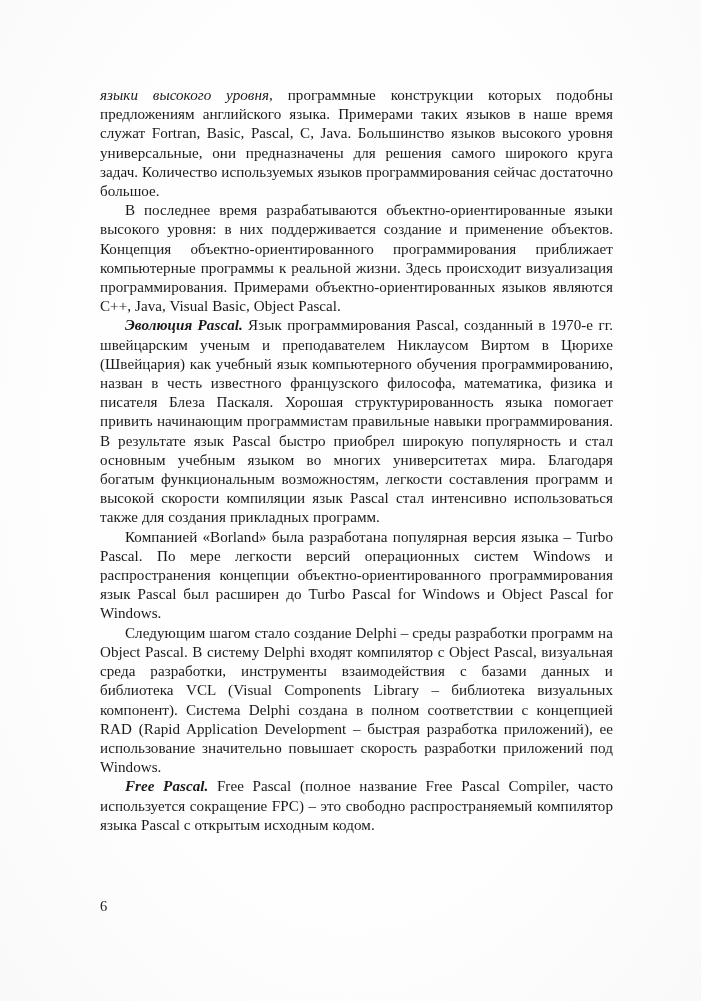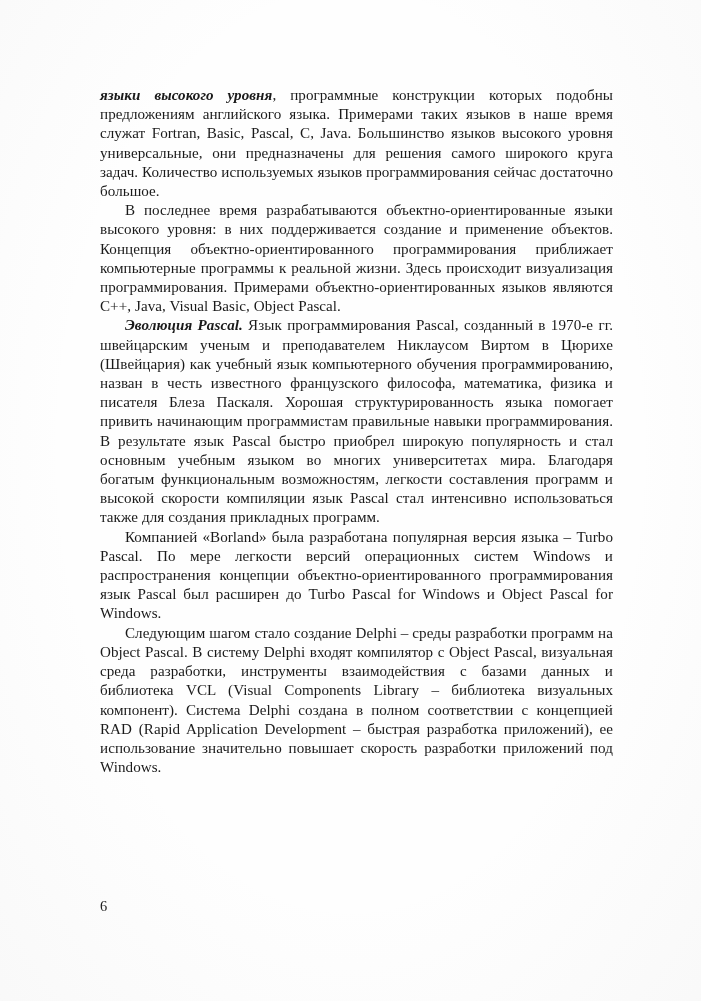--- a/index.html
+++ b/index.html
@@ -55,21 +55,21 @@
   p.indent {
     text-indent: 25px;
   }
 
   b.run-in {
     font-weight: 700;
     font-style: italic;
   }
 
   i.lead-term {
-    font-weight: 700;
+    font-weight: 400;
     font-style: italic;
   }
 
   .page-number {
     position: absolute;
     left: 100px;
     top: 898px;
     font-size: 14.4px;
     line-height: 16px;
     color: #1a1a1a;
@@ -86,18 +86,19 @@
     <p class="para"><i class="lead-term">языки высокого уровня</i><span>, программные конструкции которых подобны предложениям английского языка. Примерами таких языков в наше время служат Fortran, Basic, Pascal, C, Java. Большинство языков высокого уровня универсальные, они предназначены для решения самого широкого круга задач. Количество используемых языков программирования сейчас достаточно большое.</span></p>
 
     <p class="para indent"><span>В последнее время разрабатываются объектно-ориентированные языки высокого уровня: в них поддерживается создание и применение объектов. Концепция объектно-ориентированного программирования приближает компьютерные программы к реальной жизни. Здесь происходит визуализация программирования. Примерами объектно-ориентированных языков являются C++, Java, Visual Basic, Object Pascal.</span></p>
 
     <p class="para indent"><b class="run-in">Эволюция Pascal.</b><span> Язык программирования Pascal, созданный в 1970-е гг. швейцарским ученым и преподавателем Никлаусом Виртом в Цюрихе (Швейцария) как учебный язык компьютерного обучения программированию, назван в честь известного французского философа, математика, физика и писателя Блеза Паскаля. Хорошая структурированность языка помогает привить начинающим программистам правильные навыки программирования. В результате язык Pascal быстро приобрел широкую популярность и стал основным учебным языком во многих университетах мира. Благодаря богатым функциональным возможностям, легкости составления программ и высокой скорости компиляции язык Pascal стал интенсивно использоваться также для создания прикладных программ.</span></p>
 
     <p class="para indent"><span>Компанией «Borland» была разработана популярная версия языка – Turbo Pascal. По мере легкости версий операционных систем Windows и распространения концепции объектно-ориентированного программирования язык Pascal был расширен до Turbo Pascal for Windows и Object Pascal for Windows.</span></p>
 
     <p class="para indent"><span>Следующим шагом стало создание Delphi – среды разработки программ на Object Pascal. В систему Delphi входят компилятор с Object Pascal, визуальная среда разработки, инструменты взаимодействия с базами данных и библиотека VCL (Visual Components Library – библиотека визуальных компонент). Система Delphi создана в полном соответствии с концепцией RAD (Rapid Application Development – быстрая разработка приложений), ее использование значительно повышает скорость разработки приложений под Windows.</span></p>
 
+    <p class="para indent"><b class="run-in">Free Pascal.</b><span> Free Pascal (полное название Free Pascal Compiler, часто используется сокращение FPC) – это свободно распространяемый компилятор языка Pascal с открытым исходным кодом.</span></p>
 
 
   </div>
 
   <div class="page-number">6</div>
 </div>
 
 </body></html>

